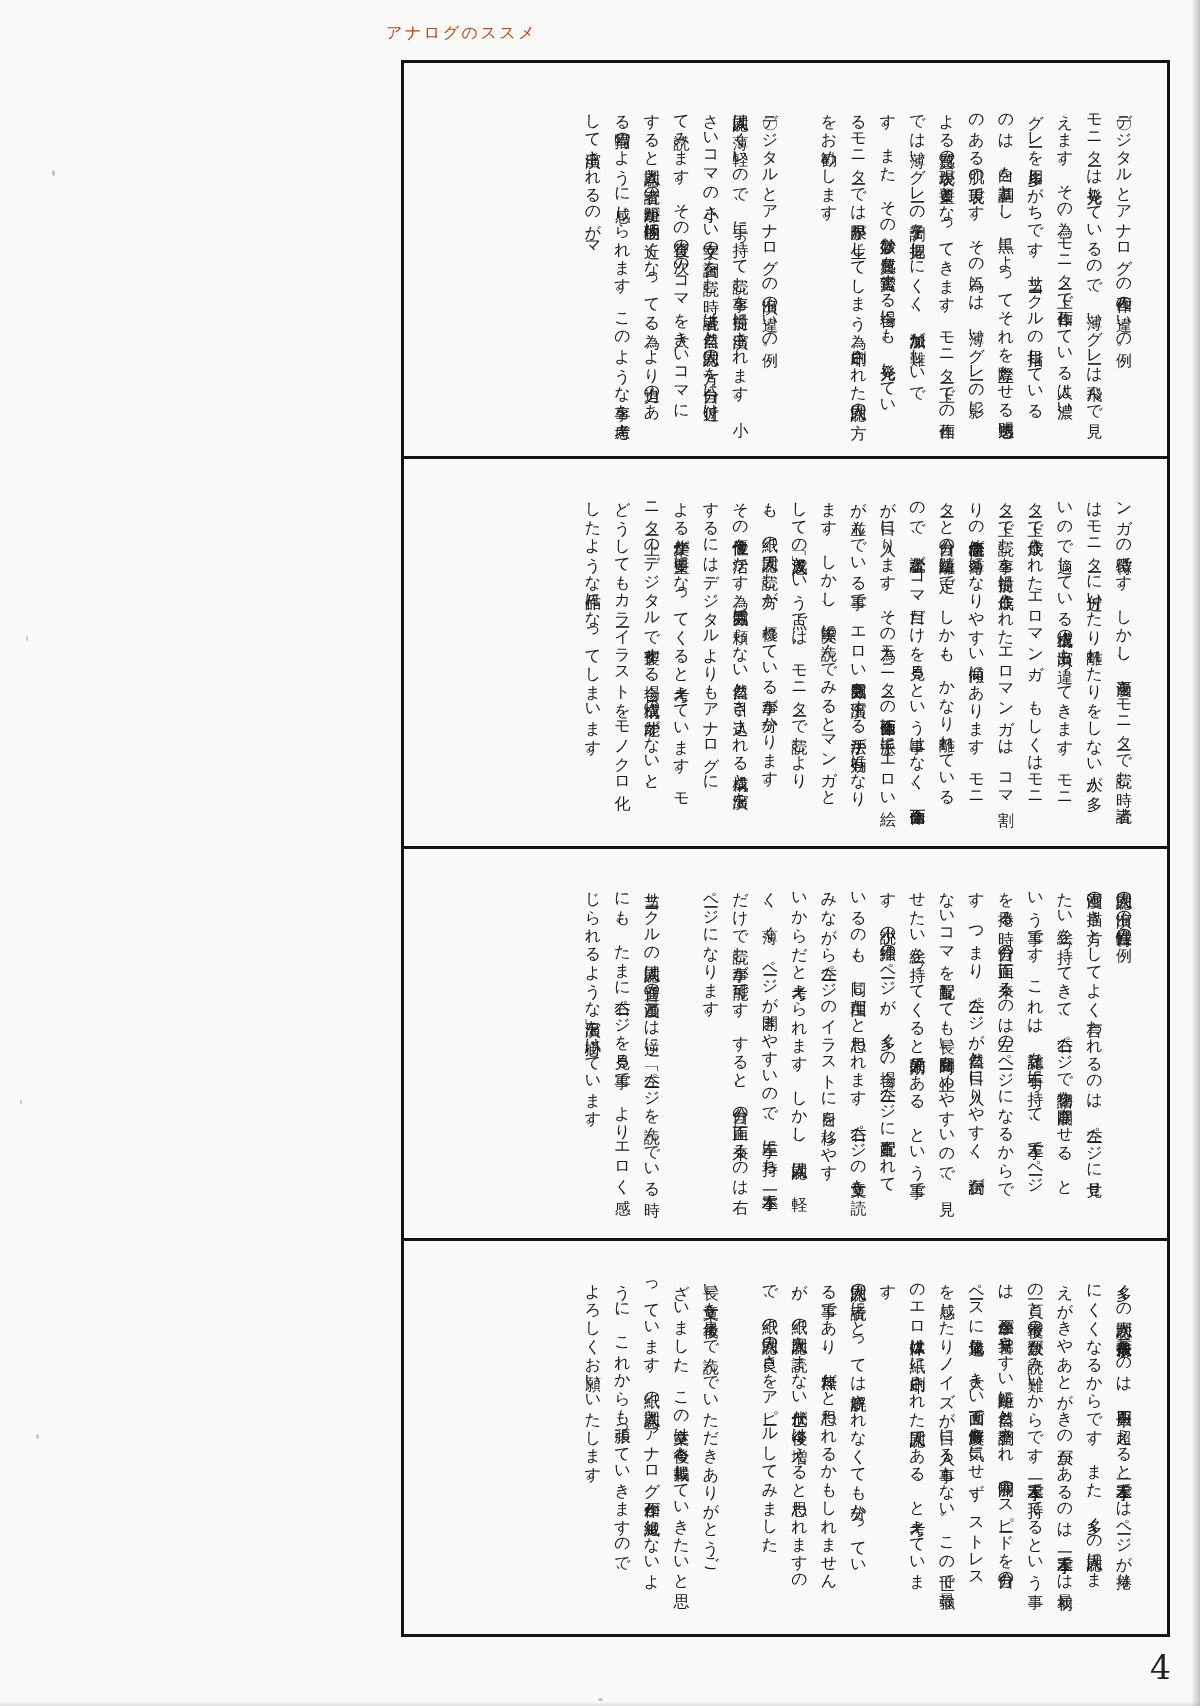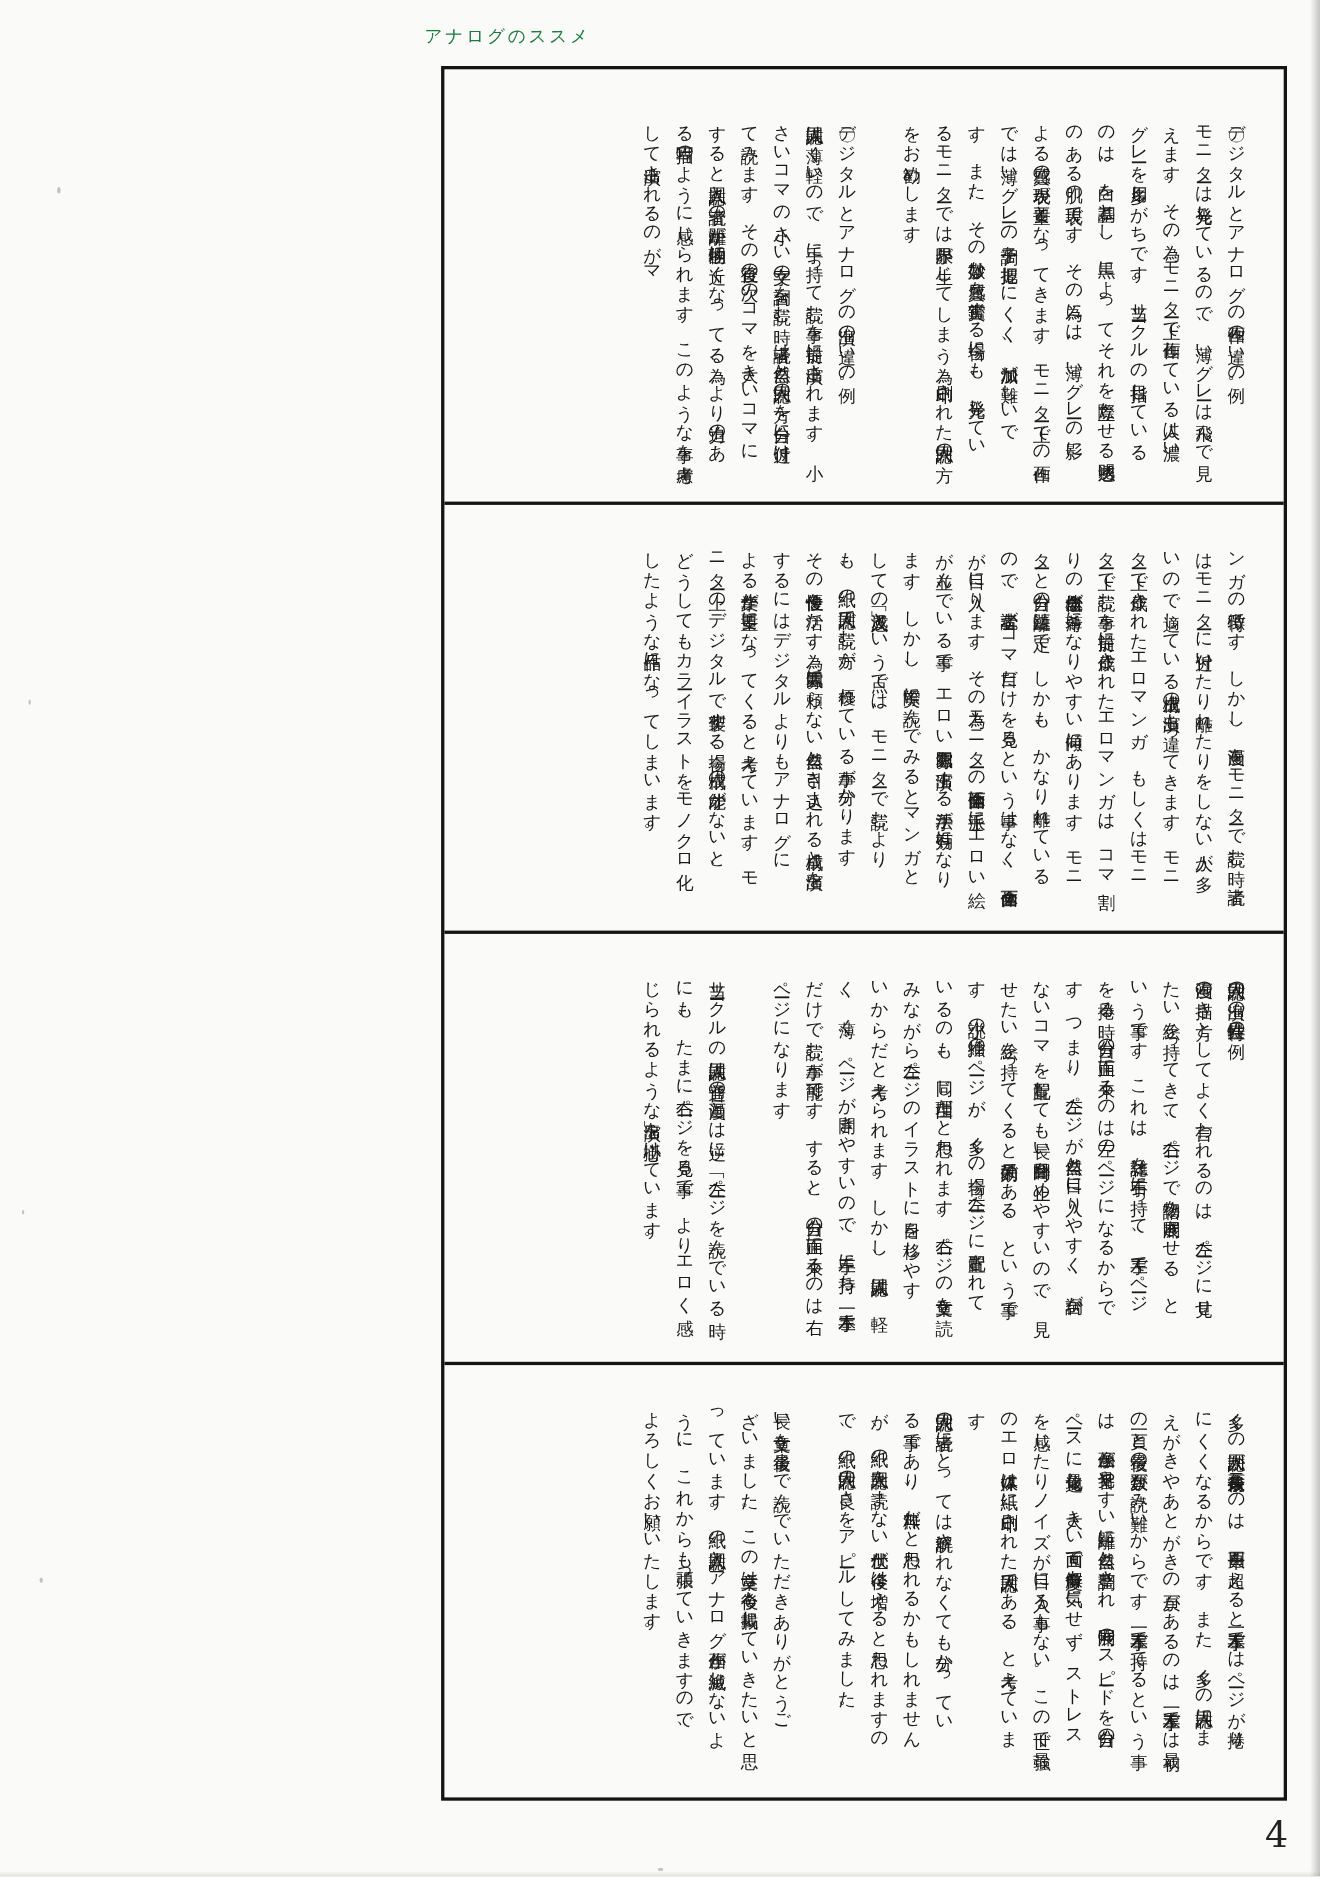--- a/index.html
+++ b/index.html
@@ -16,21 +16,21 @@
     overflow: hidden;
     font-family: "DejaVu Serif", serif;
   }
   .header-title {
     position: absolute;
     left: 386px;
     top: 23px;
     font-family: "DejaVu Sans", sans-serif;
     font-size: 16px;
     letter-spacing: 2.5px;
-    color: #15803d;
+    color: #c2410c;
   }
   .boxes {
     position: absolute;
     left: 401px;
     top: 60px;
     width: 763px;
     border: 3px solid #141414;
     box-sizing: content-box;
     background: transparent;
   }

